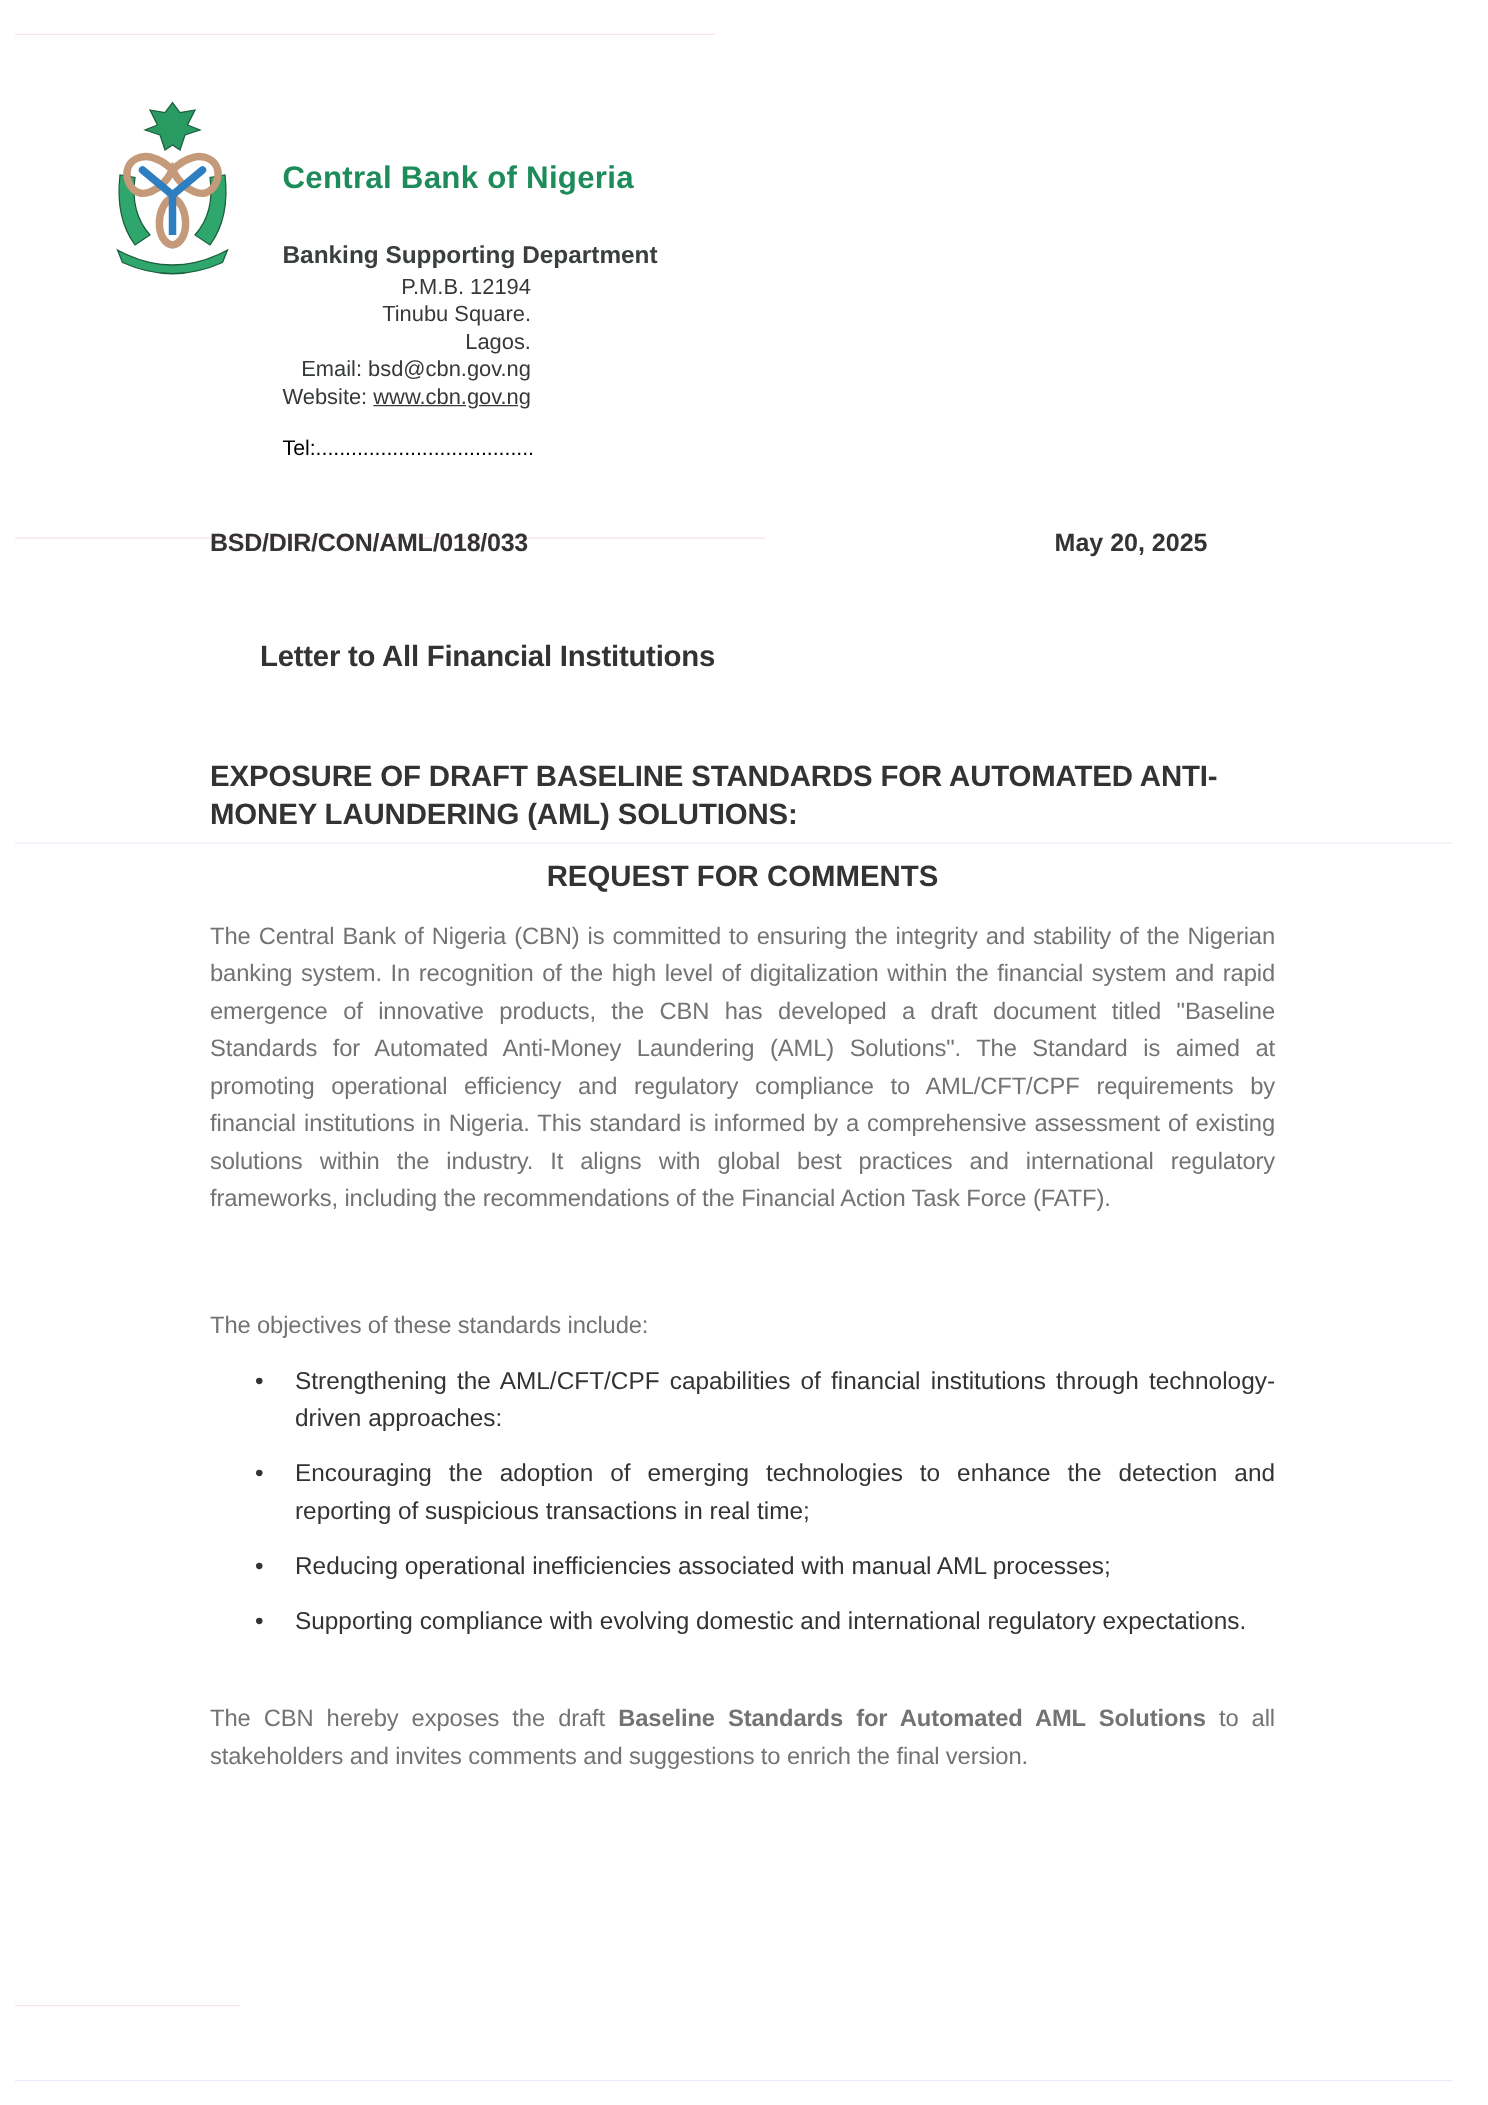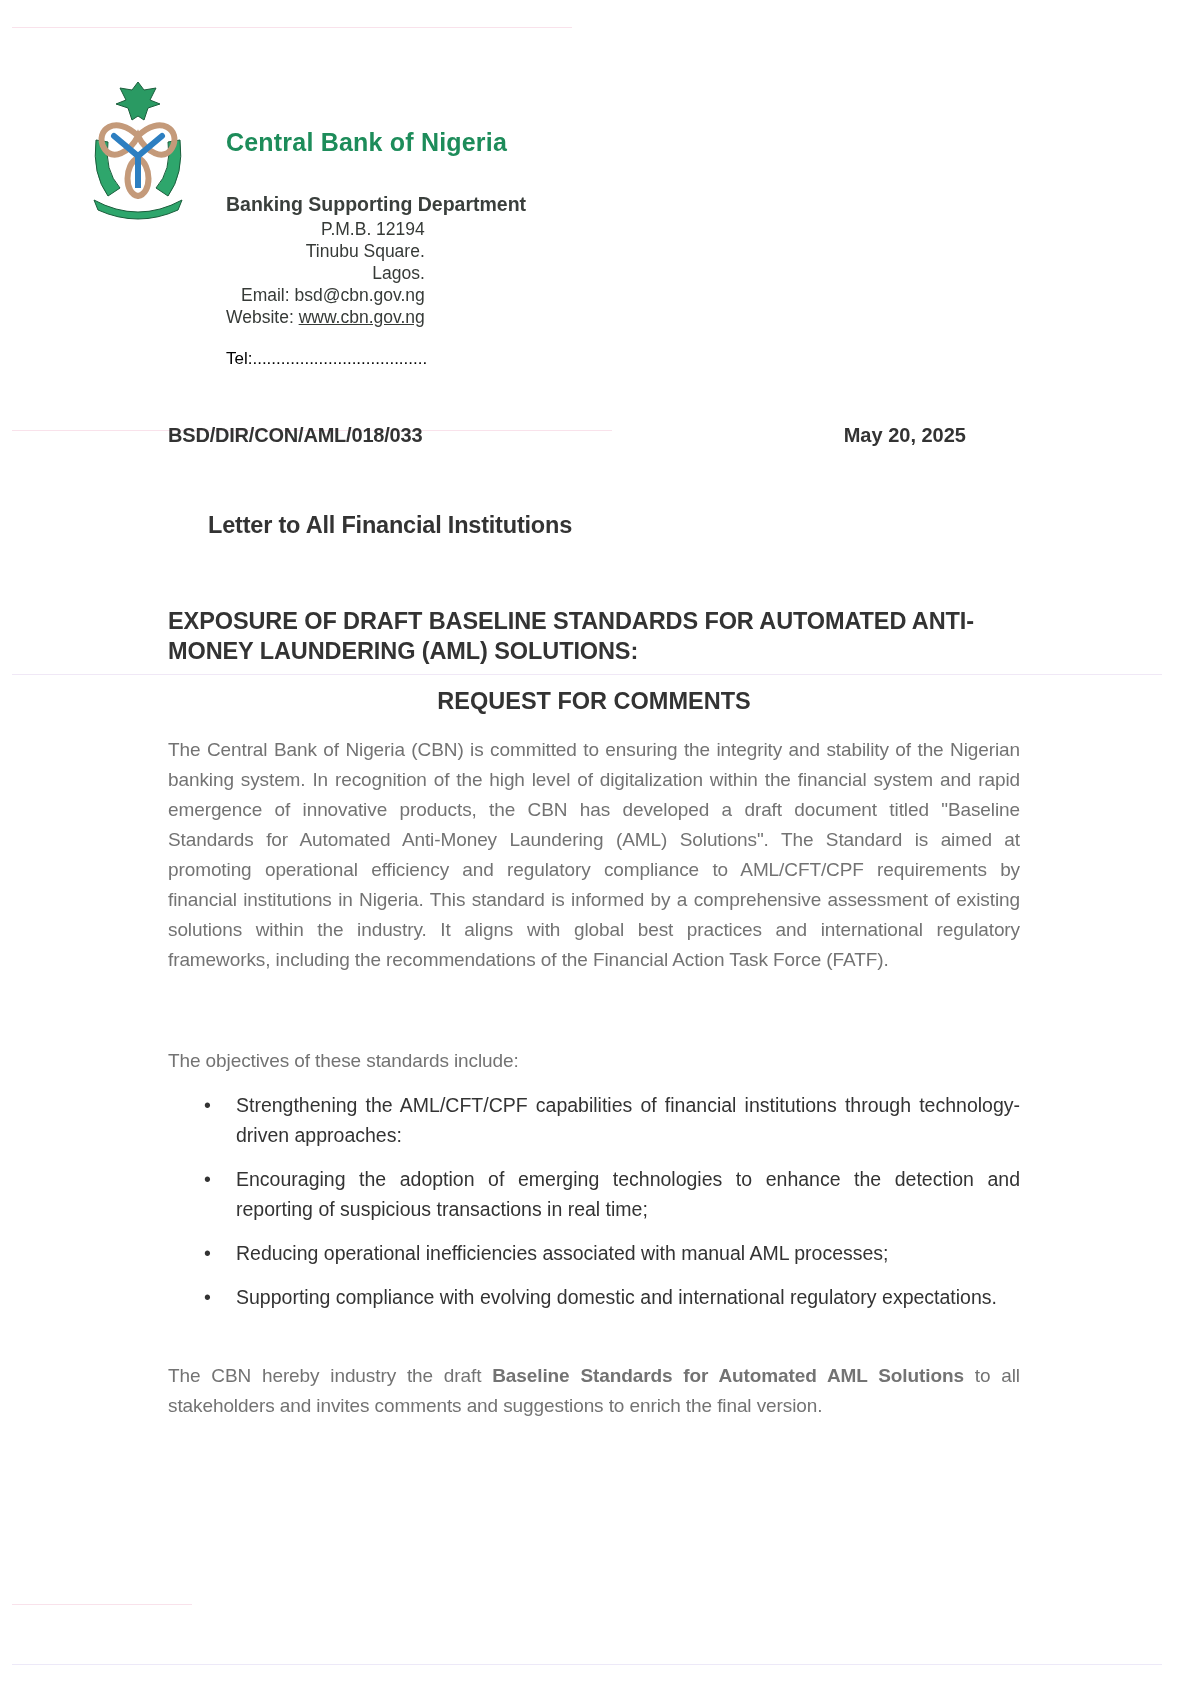--- a/index.html
+++ b/index.html
@@ -88,13 +88,13 @@
 <div class="body-text p1">The Central Bank of Nigeria (CBN) is committed to ensuring the integrity and stability of the Nigerian banking system. In recognition of the high level of digitalization within the financial system and rapid emergence of innovative products, the CBN has developed a draft document titled "Baseline Standards for Automated Anti-Money Laundering (AML) Solutions". The Standard is aimed at promoting operational efficiency and regulatory compliance to AML/CFT/CPF requirements by financial institutions in Nigeria. This standard is informed by a comprehensive assessment of existing solutions within the industry. It aligns with global best practices and international regulatory frameworks, including the recommendations of the Financial Action Task Force (FATF).</div>
 <div class="body-text p2">The objectives of these standards include:</div>
 
 <ul class="bullets">
   <li><span class="dot">•</span><span> Strengthening the AML/CFT/CPF capabilities of financial institutions through technology-driven approaches:</span></li>
   <li><span class="dot">•</span><span>Encouraging the adoption of emerging technologies  to enhance the detection and reporting of suspicious transactions in real time;</span></li>
   <li><span class="dot">•</span><span>Reducing operational inefficiencies associated with manual AML processes;</span></li>
   <li><span class="dot">•</span><span>Supporting compliance with evolving domestic and international regulatory expectations.</span></li>
 </ul>
 
-<div class="body-text p3"><span>The CBN hereby industry the draft </span><b>Baseline Standards for Automated AML Solutions</b><span> to all stakeholders and invites comments and suggestions to enrich the final version.</span></div>
+<div class="body-text p3"><span>The CBN hereby exposes the draft </span><b>Baseline Standards for Automated AML Solutions</b><span> to all stakeholders and invites comments and suggestions to enrich the final version.</span></div>
 
 </body></html>

